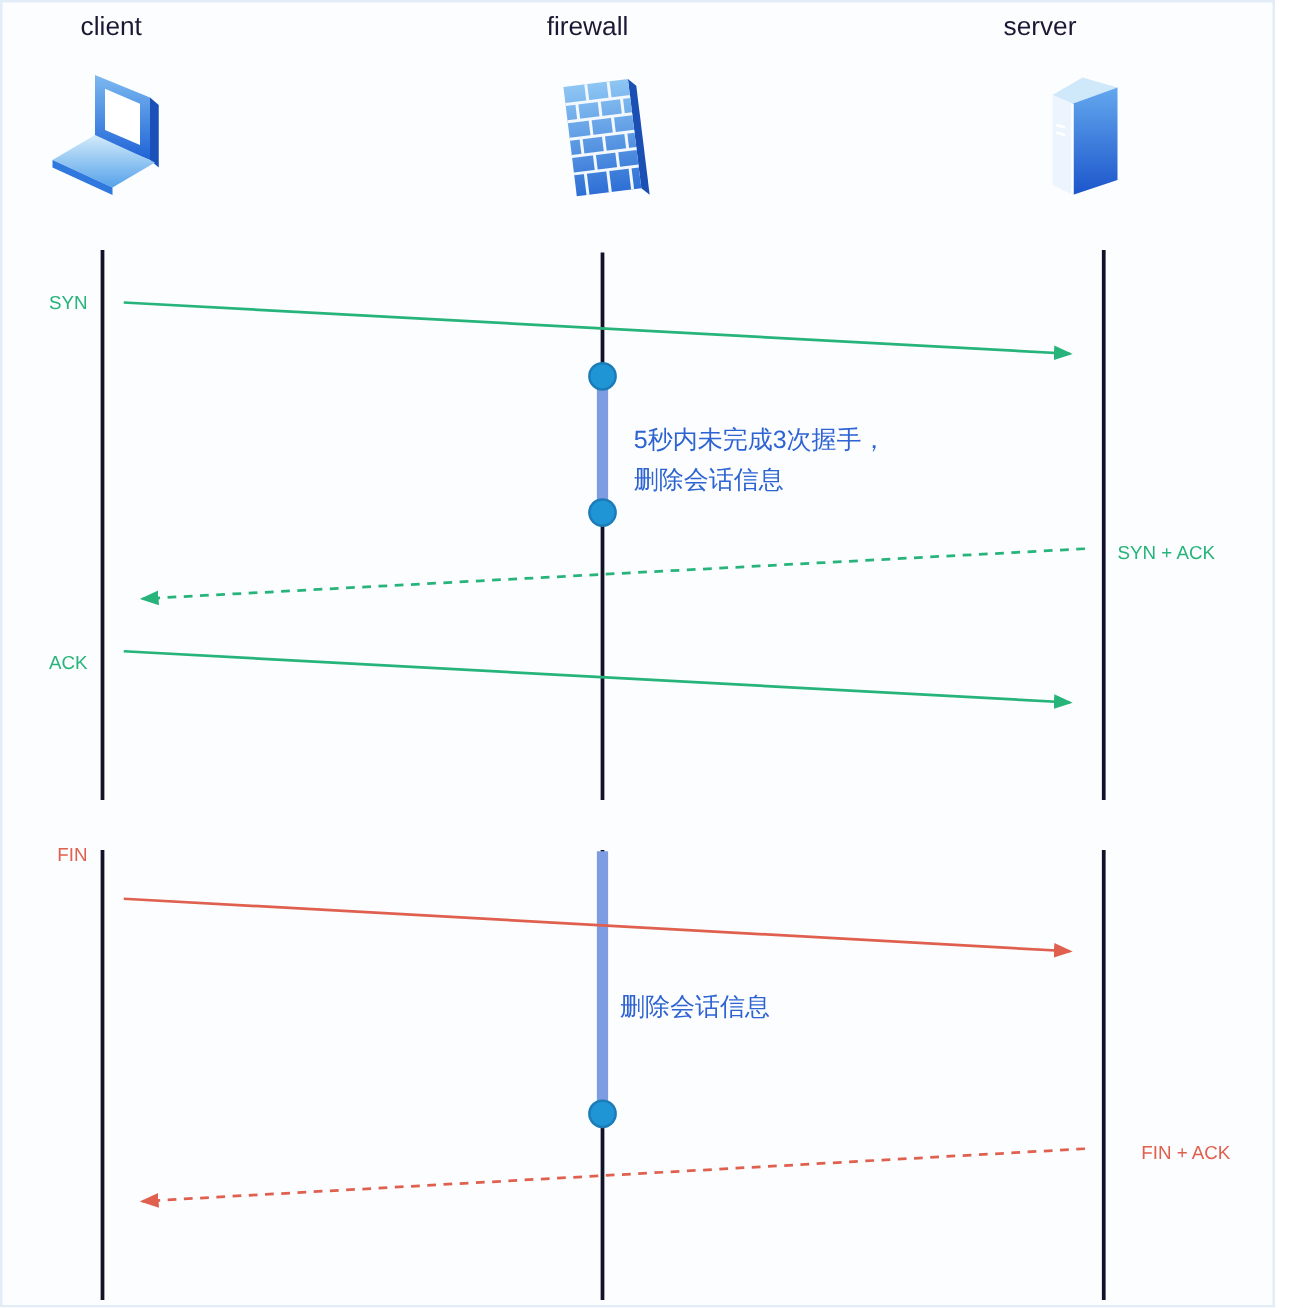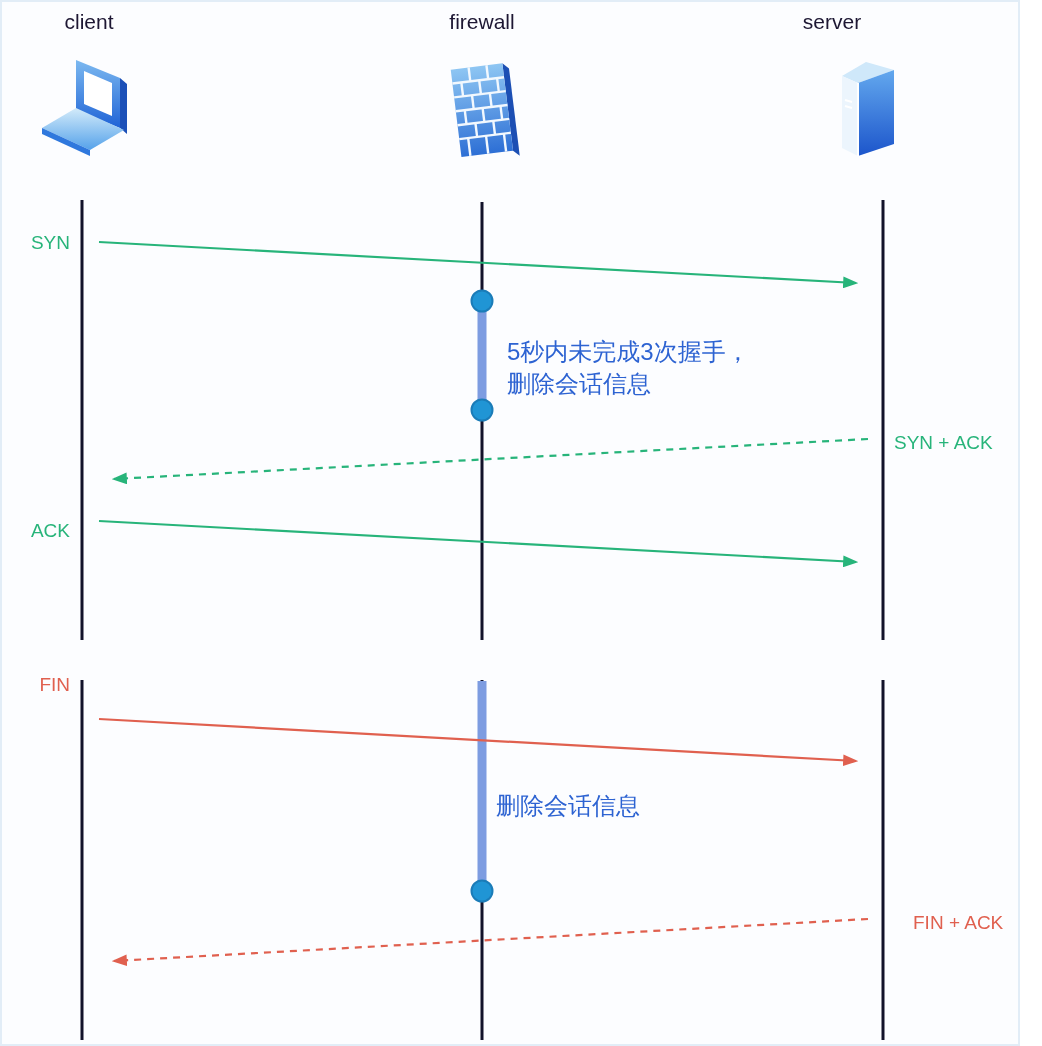--- a/index.html
+++ b/index.html
@@ -13,27 +13,27 @@
     position:relative;width:1020px;height:1046px;box-sizing:border-box;
     background:var(--background);border:2px solid var(--frame);
     font-family:"Liberation Sans","DejaVu Sans",sans-serif;overflow:hidden;
   }
   .gfx{position:absolute;left:0;top:0;width:1042px;height:1046px;}
 
   .actor-title{
     position:absolute;top:8px;transform:translateX(-50%);
     font-size:21px;color:var(--title-text);white-space:nowrap;
   }
-  .msg-label{position:absolute;font-size:19px;white-space:nowrap;line-height:26px;}
+  .msg-label{position:absolute;font-size:15px;white-space:nowrap;line-height:26px;}
   .msg-label.green{color:var(--green);}
   .msg-label.red{color:var(--red);}
   .left-label{left:8px;width:60px;text-align:right;}
 
   .note{
-    position:absolute;font-size:24px;line-height:32px;
+    position:absolute;font-size:20px;line-height:32px;
     color:var(--note-blue);white-space:nowrap;
   }
   .note span{display:block;}
 
   
   .lifeline{stroke:var(--lifeline);stroke-width:3;}
   .arrow{fill:none;stroke-width:2.2;}
   .arrow.green{stroke:var(--green);}
   .arrow.red{stroke:var(--red);}
   .arrow.dashed{stroke-dasharray:7 6;}
@@ -133,21 +133,21 @@
     <circle class="timer-dot" cx="480" cy="889" r="10.5"></circle>
 
     <line class="arrow green" x1="97" y1="240" x2="854" y2="281" marker-end="url(#mGreen)"></line>
     <line class="arrow green dashed" x1="866" y1="437" x2="112" y2="477" marker-end="url(#mGreen)"></line>
     <line class="arrow green" x1="97" y1="519" x2="854" y2="560" marker-end="url(#mGreen)"></line>
     <line class="arrow red" x1="97" y1="717" x2="854" y2="759" marker-end="url(#mRed)"></line>
     <line class="arrow red dashed" x1="866" y1="917" x2="112" y2="959" marker-end="url(#mRed)"></line>
   </svg>
 
   <div class="actor-title" style="left:87px">client</div>
-  <div class="actor-title" style="left:480px">firewall</div>
+  <div class="actor-title" style="left:468px">firewall</div>
   <div class="actor-title" style="left:830px">server</div>
 
   <div class="msg-label green left-label" style="top:228px">SYN</div>
   <div class="msg-label green" style="left:892px;top:428px">SYN + ACK</div>
   <div class="msg-label green left-label" style="top:516px">ACK</div>
   <div class="msg-label red left-label" style="top:670px">FIN</div>
   <div class="msg-label red" style="left:911px;top:908px">FIN + ACK</div>
 
   <div class="note" style="left:505px;top:334px">
     <span>5秒内未完成3次握手，</span>

